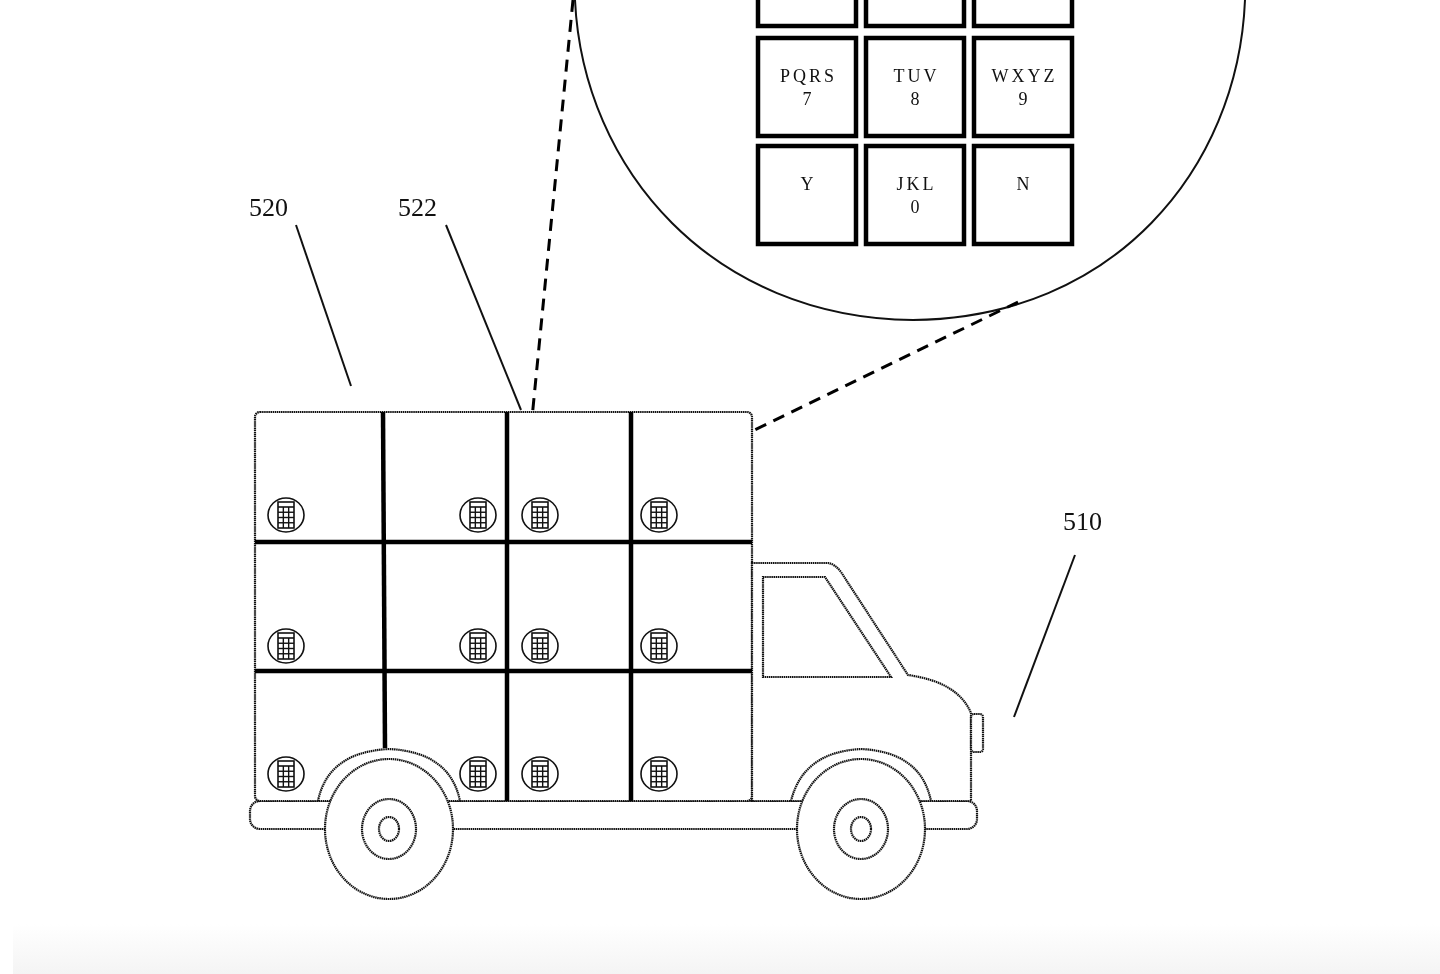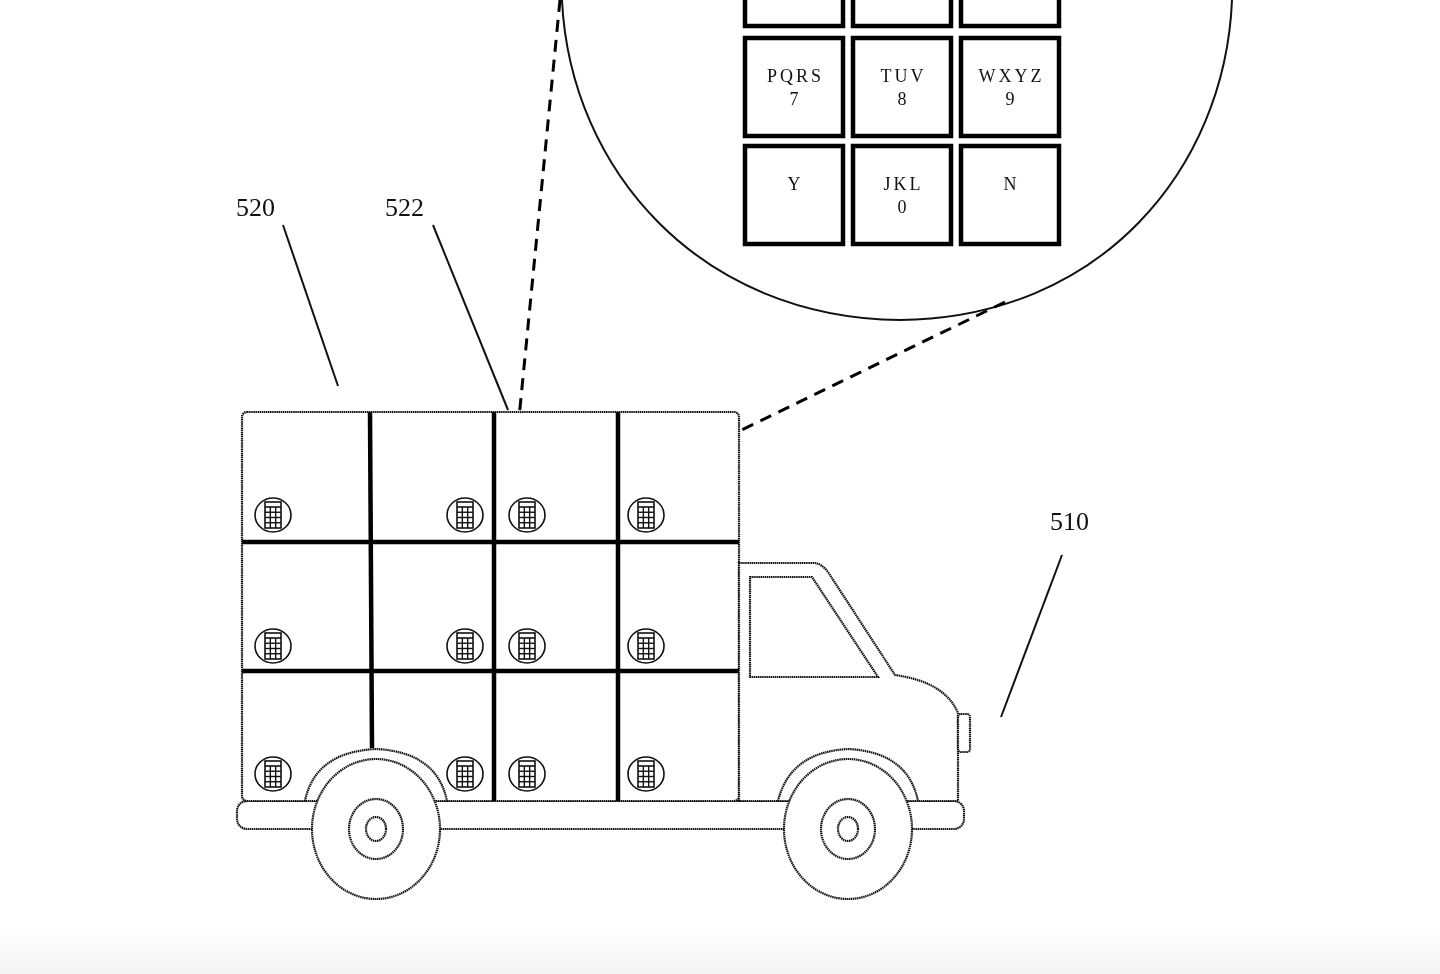--- a/index.html
+++ b/index.html
@@ -1,17 +1,17 @@
 <!DOCTYPE html>
 <html><head>
   <meta charset="utf-8">
   <style>
     html, body { margin: 0; padding: 0; background: #ffffff; }
     body { width: 1440px; height: 974px; overflow: hidden; position: relative; }
-    #stage { position: absolute; left: 0; top: 0; width: 1196px; height: 974px; }
+    #stage { position: absolute; left: 13px; top: 0; width: 1196px; height: 974px; }
     .bottom-fade { position: absolute; left: 0; bottom: 0; width: 1440px; height: 50px;
       background: linear-gradient(#ffffff, #f4f4f4); }
     svg text { font-family: "Liberation Serif", "DejaVu Serif", serif; fill: #111; }
     .ref-label { font-size: 26px; }
     .key-letters { font-size: 18px; letter-spacing: 3px; }
     .key-digit { font-size: 18px; }
     .rough { stroke: #111; fill: #fff; stroke-width: 2.2; stroke-dasharray: 1.5 0.6; }
     .thick { stroke: #000; stroke-width: 4.5; fill: none; }
     .thin { stroke: #111; stroke-width: 2; fill: none; }
     .dash { stroke: #000; stroke-width: 3; fill: none; stroke-dasharray: 12 8; }

